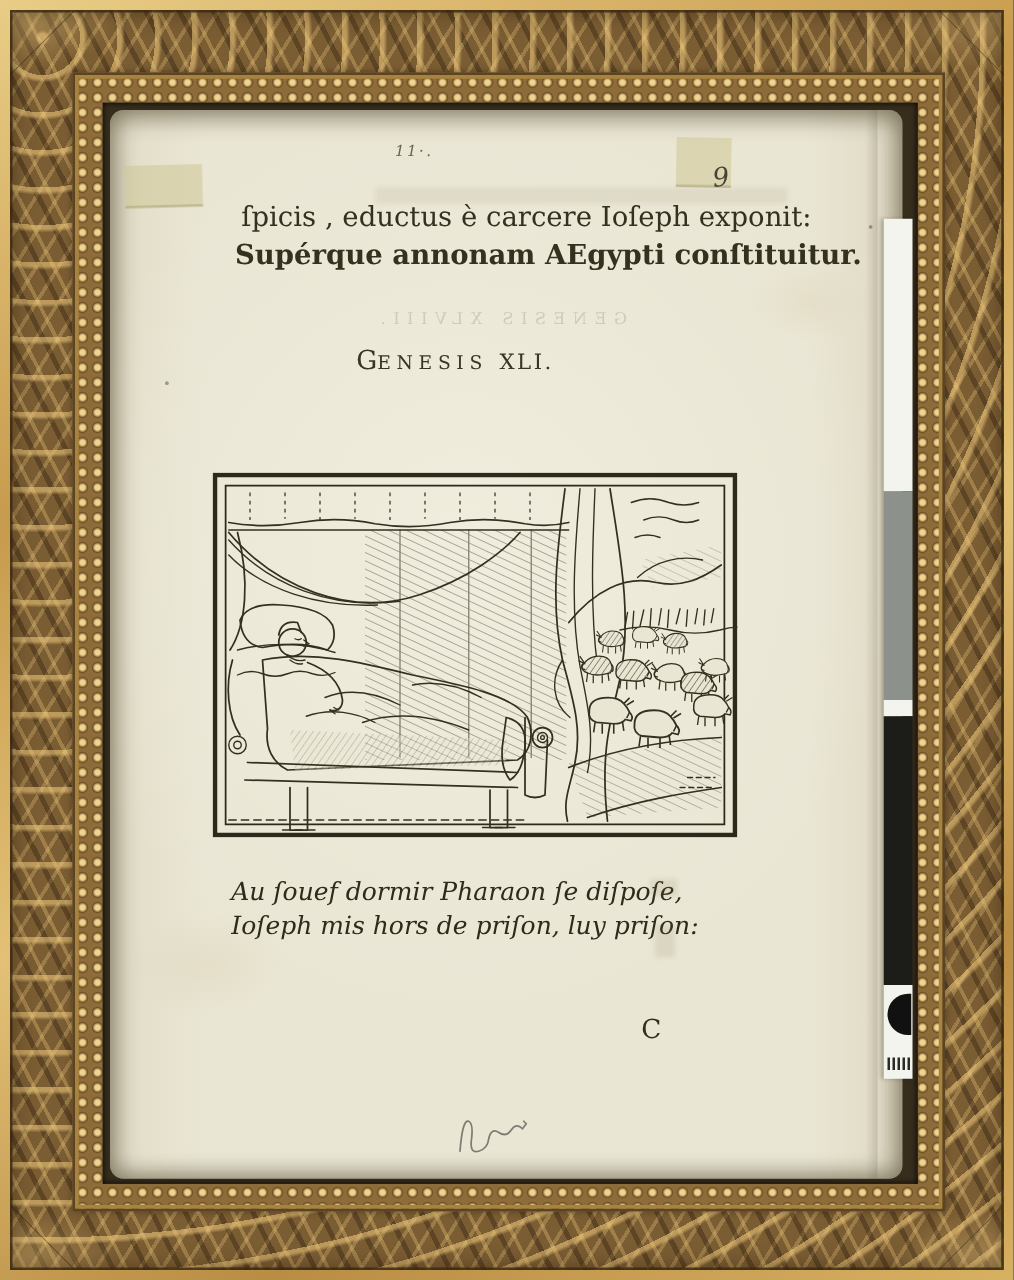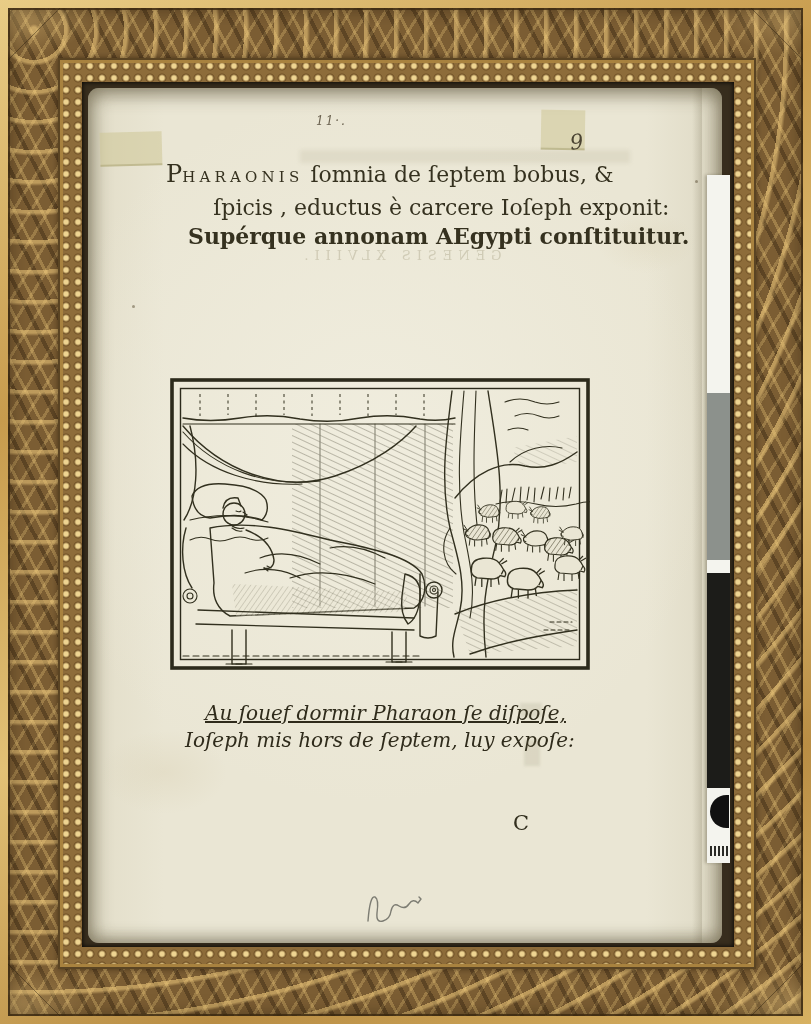--- a/index.html
+++ b/index.html
@@ -36,32 +36,32 @@
     box-shadow:inset 0 10px 16px rgba(70,58,32,.30),inset 0 -8px 14px rgba(70,58,32,.22),inset 10px 0 16px rgba(70,58,32,.22),inset -10px 0 16px rgba(70,58,32,.25);border-radius:11px;}
   .speck{position:absolute;width:3px;height:3px;border-radius:50%;background:rgba(90,78,52,.5);}
   .page-edge{position:absolute;left:604px;top:0;width:10px;height:100%;background:linear-gradient(to right,rgba(100,92,64,0),rgba(100,92,64,.20));}
   .tape{position:absolute;background:rgba(205,198,150,.55);border-bottom:2px solid rgba(150,140,90,.35);filter:blur(.4px);}
   .tape.left{left:12px;top:44px;width:62px;height:34px;transform:rotate(-1.5deg);}
   .tape.right{left:453px;top:22px;width:44px;height:40px;transform:rotate(1deg);}
   .collation{position:absolute;left:228px;top:26px;font-style:italic;font-size:12px;color:#6b6250;letter-spacing:2px;}
   .pagenum{position:absolute;left:482px;top:42px;font-style:italic;font-size:21px;color:#4a4332;transform:rotate(-6deg);}
   .shadow-bar{position:absolute;left:212px;top:62px;width:330px;height:13px;background:rgba(140,130,95,.12);filter:blur(2px);}
   .heading{position:absolute;left:78px;top:72px;color:#35311f;font-size:22px;line-height:29.5px;white-space:nowrap;}
-  .heading .ind2{padding-left:27px;text-align:center;}
+  .heading .ind2{padding-left:27px;}
   .heading .ind3{padding-left:22px;font-weight:bold;}
   .lead-initial{font-size:24px;}
   .lead-caps{font-size:15px;letter-spacing:4.2px;}
   .showthrough{position:absolute;left:142px;top:160px;width:340px;text-align:center;transform:scaleX(-1);color:rgba(125,115,80,.25);font-size:13px;letter-spacing:6px;filter:blur(.4px);}
   .chapter{position:absolute;left:197px;top:188px;color:#3a3522;white-space:nowrap;}
   .chapter .ci{font-size:21px;}
   .chapter .cc{font-size:15px;letter-spacing:4.5px;}
   .chapter .cn{font-size:17px;letter-spacing:2px;}
   .woodcut{position:absolute;left:82px;top:290px;width:420px;height:292px;}
   .verse{position:absolute;left:97px;top:612px;font-style:italic;font-size:20px;line-height:27px;color:#2f2b1b;white-space:nowrap;}
-  .verse .v1{margin-left:20px;text-decoration:underline;}
+  .verse .v1{}
   .verse .v4{margin-left:10px;}
   .sig{position:absolute;left:425px;top:723px;font-size:21px;color:#33301f;}
   .pencil{position:absolute;left:262px;top:793px;}
   .vsmudge{position:absolute;background:rgba(130,120,85,.14);filter:blur(1.5px);}
   
   .strip{position:absolute;left:619px;top:87px;width:23px;height:688px;box-shadow:-2px 0 3px rgba(40,30,10,.25);}
   .seg{width:100%;}
   .seg.s-glyph{position:relative;}
   .glyph{position:absolute;left:3px;top:7px;width:19px;height:33px;background:#111;border-radius:17px 0 0 17px;}
   .tick{position:absolute;bottom:7px;width:2px;height:10px;background:#2a2a26;}
@@ -86,27 +86,29 @@
     <div class="speck" style="left:607px;top:92px;"></div>
     <div class="speck" style="left:44px;top:217px;"></div>
     <div class="tape left"></div>
     <div class="tape right"></div>
 
     <div class="collation">11·.</div>
     <div class="pagenum">9</div>
     <div class="shadow-bar"></div>
 
     <div class="heading">
-      <div><span class="lead-initial">P</span><span class="lead-caps">HARAONIS</span><span> ſomnia de ſeptem bobus, &amp;</span></div>
       <div class="ind2">ſpicis , eductus è carcere Ioſeph exponit:</div>
       <div class="ind3">Supérque annonam AEgypti conſtituitur.</div>
     </div>
 
     <div class="showthrough">GENESIS XLVIII.</div>
 
+    <div class="chapter">
+      <span class="ci">G</span><span class="cc">ENESIS</span><span class="cc">&nbsp;</span><span class="cn">XLI.</span>
+    </div>
 
     <svg class="woodcut" viewBox="0 0 420 292" role="img" aria-label="Woodcut: Pharaoh asleep in a canopied bed with a drawn curtain; at right, a herd of fat and lean cattle on the riverbank beneath a cloudy sky (Genesis XLI).">
       <defs>
         <pattern id="hA" width="6" height="6" patternUnits="userSpaceOnUse" patternTransform="rotate(115)">
           <line x1="0" y1="0" x2="0" y2="6" stroke="#3a3726" stroke-width="1.1"></line>
         </pattern>
         <pattern id="hB" width="4.5" height="4.5" patternUnits="userSpaceOnUse" patternTransform="rotate(35)">
           <rect width="4.5" height="4.5" fill="#e9e5d3"></rect>
           <line x1="0" y1="0" x2="0" y2="4.5" stroke="#4a4631" stroke-width="1"></line>
         </pattern>
@@ -205,21 +207,21 @@
         <path class="ln" d="M53,130 Q55,118 68,120 L71,128" fill="#ece8d6"></path>
         <path class="ln2" d="M66,133 q3,1.5 5,0 M73,134 l4,3 l-4,2"></path>
         <path class="ln2" d="M60,146 q6,6 14,4 M62,150 q5,4 10,3"></path>
         <path class="ln" d="M76,152 C92,158 102,168 104,182 C104,188 100,192 94,190"></path>
         <path class="ln2" d="M94,190 l4,3 M97,188 l4,2"></path>
       </g>
     </svg>
 
     <div class="verse">
       <div class="v1">Au ſouef dormir Pharaon ſe diſpoſe,</div>
-      <div>Ioſeph mis hors de ſeptem, luy expoſe:</div>
+      <div>Ioſeph mis hors de priſon, luy priſon:</div>
     </div>
     <div class="sig">C</div>
 
     <div class="vsmudge" style="left:432px;top:615px;width:22px;height:14px;"></div>
     <div class="vsmudge" style="left:436px;top:652px;width:16px;height:26px;"></div>
 
     <svg class="pencil" width="100" height="50" viewBox="0 0 100 50" role="img" aria-label="(illegible pencil scribble)">
       <path d="M18,40 q2,-26 7,-24 q4,2 2,16 q-1,10 6,8 q7,-2 8,-10 q2,-9 8,-5 q6,4 10,-2 q4,-6 9,-1 l3,-4 m-2,-2 l2,2" fill="none" stroke="#6a6a62" stroke-width="1.4" stroke-linecap="round" opacity=".85"></path>
     </svg>
 

